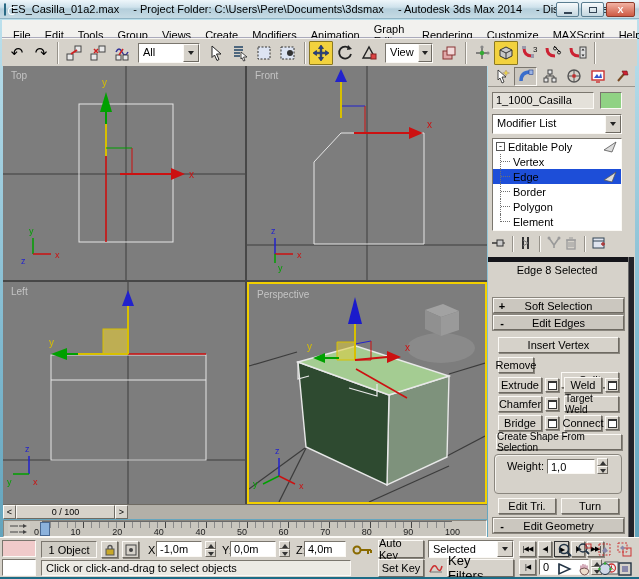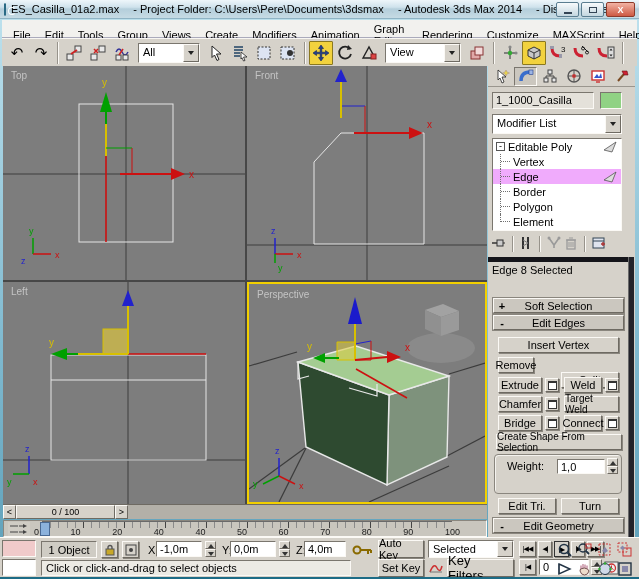--- a/index.html
+++ b/index.html
@@ -68,43 +68,43 @@
     border:1px solid; border-color:#7a766e #fbf9f5 #fbf9f5 #7a766e; }
   .modcombo { left:4px; top:48px; width:130px; }
   .stack { left:4px; top:72px; width:130px; height:93px; background:#fff;
     border:1px solid; border-color:#7a766e #fbf9f5 #fbf9f5 #7a766e; overflow:hidden; }
   .stackrow { height:15px; display:flex; align-items:center; font-size:11px; position:relative; }
   .expbox { width:9px; height:9px; border:1px solid #555; background:#fff; font-size:9px; line-height:7px;
     text-align:center; margin:0 3px; flex:none; }
   .tree { width:13px; height:15px; margin-left:7px; border-left:1px dotted #707070; position:relative; flex:none; }
   .tree::after { content:""; position:absolute; left:0; top:7px; width:9px; border-top:1px dotted #707070; }
   .tree.last { height:8px; align-self:flex-start; }
-  .stackrow.sel { background:#f0abfc; }
+  .stackrow.sel { background:#1d4ed8; }
   .feather { position:absolute; right:3px; top:2px; }
   .stacktools { left:2px; top:168px; width:143px; height:20px; display:flex; align-items:center; gap:2px; }
   .stsep { width:1px; height:16px; background:#97938b; box-shadow:1px 0 0 #fbf9f5; margin:0 4px; }
   .darkbar { left:0px; top:191px; width:140px; height:5px; background:#15151a; }
   .vscroll { left:140px; top:191px; width:6px; height:320px; background:#23232a; border-left:1px solid #6a6a6a; }
-  .selstatus { left:4px; top:198px; width:132px; height:34px; font-size:11px; text-align:left; padding-right:2px; }
+  .selstatus { left:4px; top:198px; width:132px; height:34px; font-size:11px; text-align:center; padding-right:2px; }
   .rollout { position:absolute; left:5px; width:131px; height:15px; background:#cbc7bf;
     border:1px solid; border-color:#fbf9f5 #6e6a62 #6e6a62 #fbf9f5; box-shadow:0 0 0 1px #8a867e;
     display:flex; align-items:center; font-size:11px; }
   .rollout .pm { width:16px; text-align:center; font-weight:bold; }
   .rollout .rtitle { flex:1; text-align:center; margin-right:16px; }
   .pbtn { position:absolute; background:#d6d2ca; border:1px solid; border-color:#fbf9f5 #6e6a62 #6e6a62 #fbf9f5;
     box-shadow:1px 1px 0 #8a867e; display:flex; align-items:center; justify-content:center;
     font-size:11px; height:16px; }
   .setbtn { position:absolute; width:14px; height:14px; background:#d6d2ca; border:1px solid;
     border-color:#fbf9f5 #6e6a62 #6e6a62 #fbf9f5; box-shadow:1px 1px 0 #8a867e; }
   .setbtn::after { content:""; position:absolute; left:2px; top:2px; width:7px; height:6px;
     border:1px solid #333; border-top-width:2px; background:#fff; }
   .groupbox { position:absolute; left:6px; top:388px; width:128px; height:40px;
     border:1px solid #8a867e; border-radius:4px; box-shadow:inset 1px 1px 0 #f5f3ef; }
   .grow { position:absolute; display:flex; align-items:center; }
-  .glabel { width:44px; text-align:right; margin-right:13px; }
+  .glabel { width:44px; text-align:right; margin-right:3px; }
   .spin { display:flex; flex-direction:column; margin-left:2px; }
   .spin i { display:block; width:11px; height:8px; background:#d6d2ca; border:1px solid;
     border-color:#fbf9f5 #6e6a62 #6e6a62 #fbf9f5; position:relative; }
   .spin i::after { content:""; position:absolute; left:2px; border-left:3px solid transparent; border-right:3px solid transparent; }
   .spin .up::after { top:2px; border-bottom:4px solid #333; }
   .spin .dn::after { top:2px; border-top:4px solid #333; }
 
   
   .timeslider { left:3px; top:504px; width:484px; height:15px; background:#b3b0a8;
     border-top:1px solid #6e6a62; display:flex; align-items:stretch; }
@@ -238,21 +238,21 @@
         <path d="M14 5 A6 6 0 1 0 15 10" stroke="#222" stroke-width="1.8" fill="none"></path>
         <path d="M12 1 L16 5 L11 6 Z" fill="#222"></path>
       </svg>
   </span>
   <span class="tbtn">
     <svg width="18" height="18">
         <path d="M3 14 L9 3 L15 14 Z" fill="none" stroke="#222" stroke-width="1.4"></path>
         <rect x="11" y="10" width="5" height="5" fill="#d44" stroke="#822"></rect>
       </svg>
   </span>
-  <span class="combo" style="width:76px;margin:8px 4px;">
+  <span class="combo" style="width:48px;margin:8px 4px;">
     <span class="cval">View</span>
       <span class="carr"></span>
   </span>
   <span class="tbtn">
     <svg width="18" height="18">
         <rect x="3" y="7" width="9" height="8" fill="#e0a8a8" stroke="#833"></rect>
         <rect x="7" y="3" width="8" height="8" fill="#f2dada" stroke="#833"></rect>
       </svg>
   </span>
   <span class="tsep"></span>

